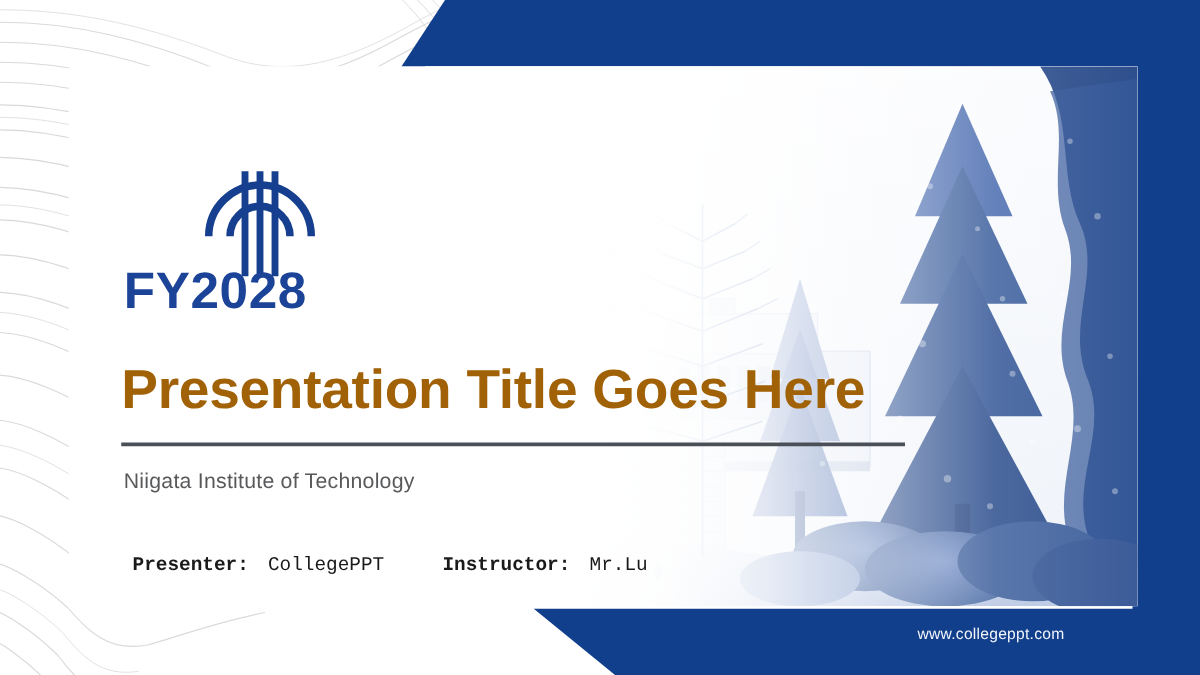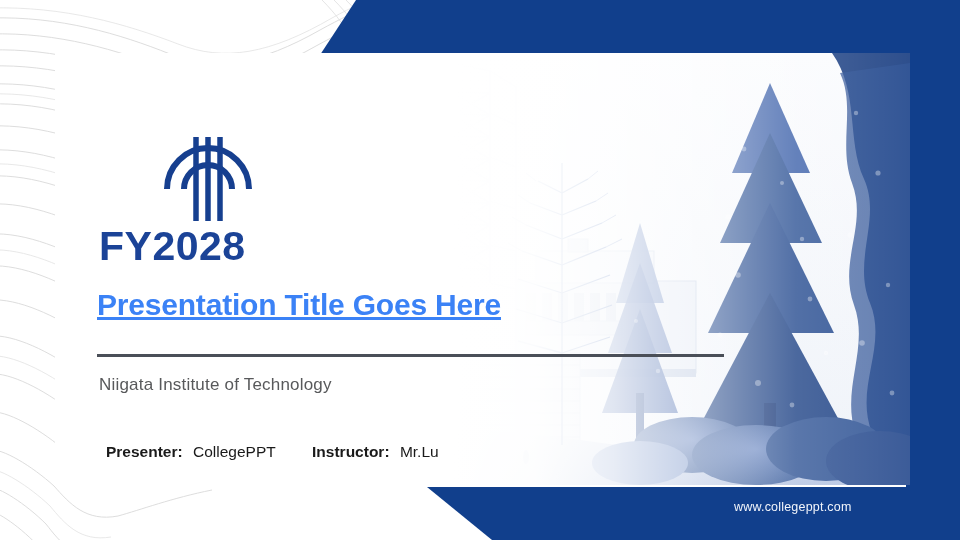--- a/index.html
+++ b/index.html
@@ -45,34 +45,34 @@
   .logo svg{display:block;width:90px;height:92px;}
 
   
   .fy{
     position:absolute;left:99px;top:226px;
     font-size:41px;font-weight:bold;letter-spacing:0.5px;
     color:#1b4397;line-height:1;white-space:nowrap;
   }
   .maintitle{
     position:absolute;left:97px;top:289px;
-    font-size:30px;font-weight:bold;letter-spacing:-0.2px;
-    color:#3b82f6;line-height:1.05;white-space:nowrap;text-decoration:underline;
+    font-size:44px;font-weight:bold;letter-spacing:-0.2px;
+    color:#a16207;line-height:1.05;white-space:nowrap;
   }
   .rule{
     position:absolute;left:97px;top:354px;width:627px;height:3px;
     background:#4a4f58;
   }
   .org{
     position:absolute;left:99px;top:375px;
     font-size:17px;color:#58595b;letter-spacing:0.2px;white-space:nowrap;
   }
   .meta{
     position:absolute;left:106px;top:443px;
-    font-size:15.5px;color:#1a1a1a;white-space:nowrap;
+    font-size:15.5px;color:#1a1a1a;white-space:nowrap;font-family:Liberation Mono, monospace;
   }
   .meta .lbl{font-weight:bold;}
   .meta .gap{display:inline-block;width:28px;}
 
   
   .url{
     position:absolute;left:734px;top:500px;
     font-size:12.5px;color:#f2f5fb;letter-spacing:0.2px;white-space:nowrap;
   }
 </style>
@@ -265,21 +265,21 @@
         <g stroke="#163f8f" fill="none">
           <path d="M33,4 L33,88" stroke-width="5.5"></path>
           <path d="M45,4 L45,88" stroke-width="5.5"></path>
           <path d="M57,4 L57,88" stroke-width="5.5"></path>
           <path d="M4,56 A41,41 0 0 1 86,56" stroke-width="6"></path>
           <path d="M21,56 A24,24 0 0 1 69,56" stroke-width="6"></path>
         </g>
       </svg>
     </div>
 
-    <div class="fy" style="left:44px;top:173px;">FY2028</div>
+    <div class="fy" style="left:44px;top:159px;">FY2028</div>
     <div class="maintitle" style="left:42px;top:236px;">Presentation Title Goes Here</div>
     <div class="rule" style="left:42px;top:301px;"></div>
     <div class="org" style="left:44px;top:322px;">Niigata Institute of Technology</div>
 
     <div class="meta" style="left:51px;top:390px;">
       <span class="lbl" style="margin-right: 6px;">Presenter:</span>
       <span>CollegePPT</span>
       <span class="gap"></span>
       <span class="lbl" style="margin-right: 6px;">Instructor:</span>
       <span>Mr.Lu</span>

